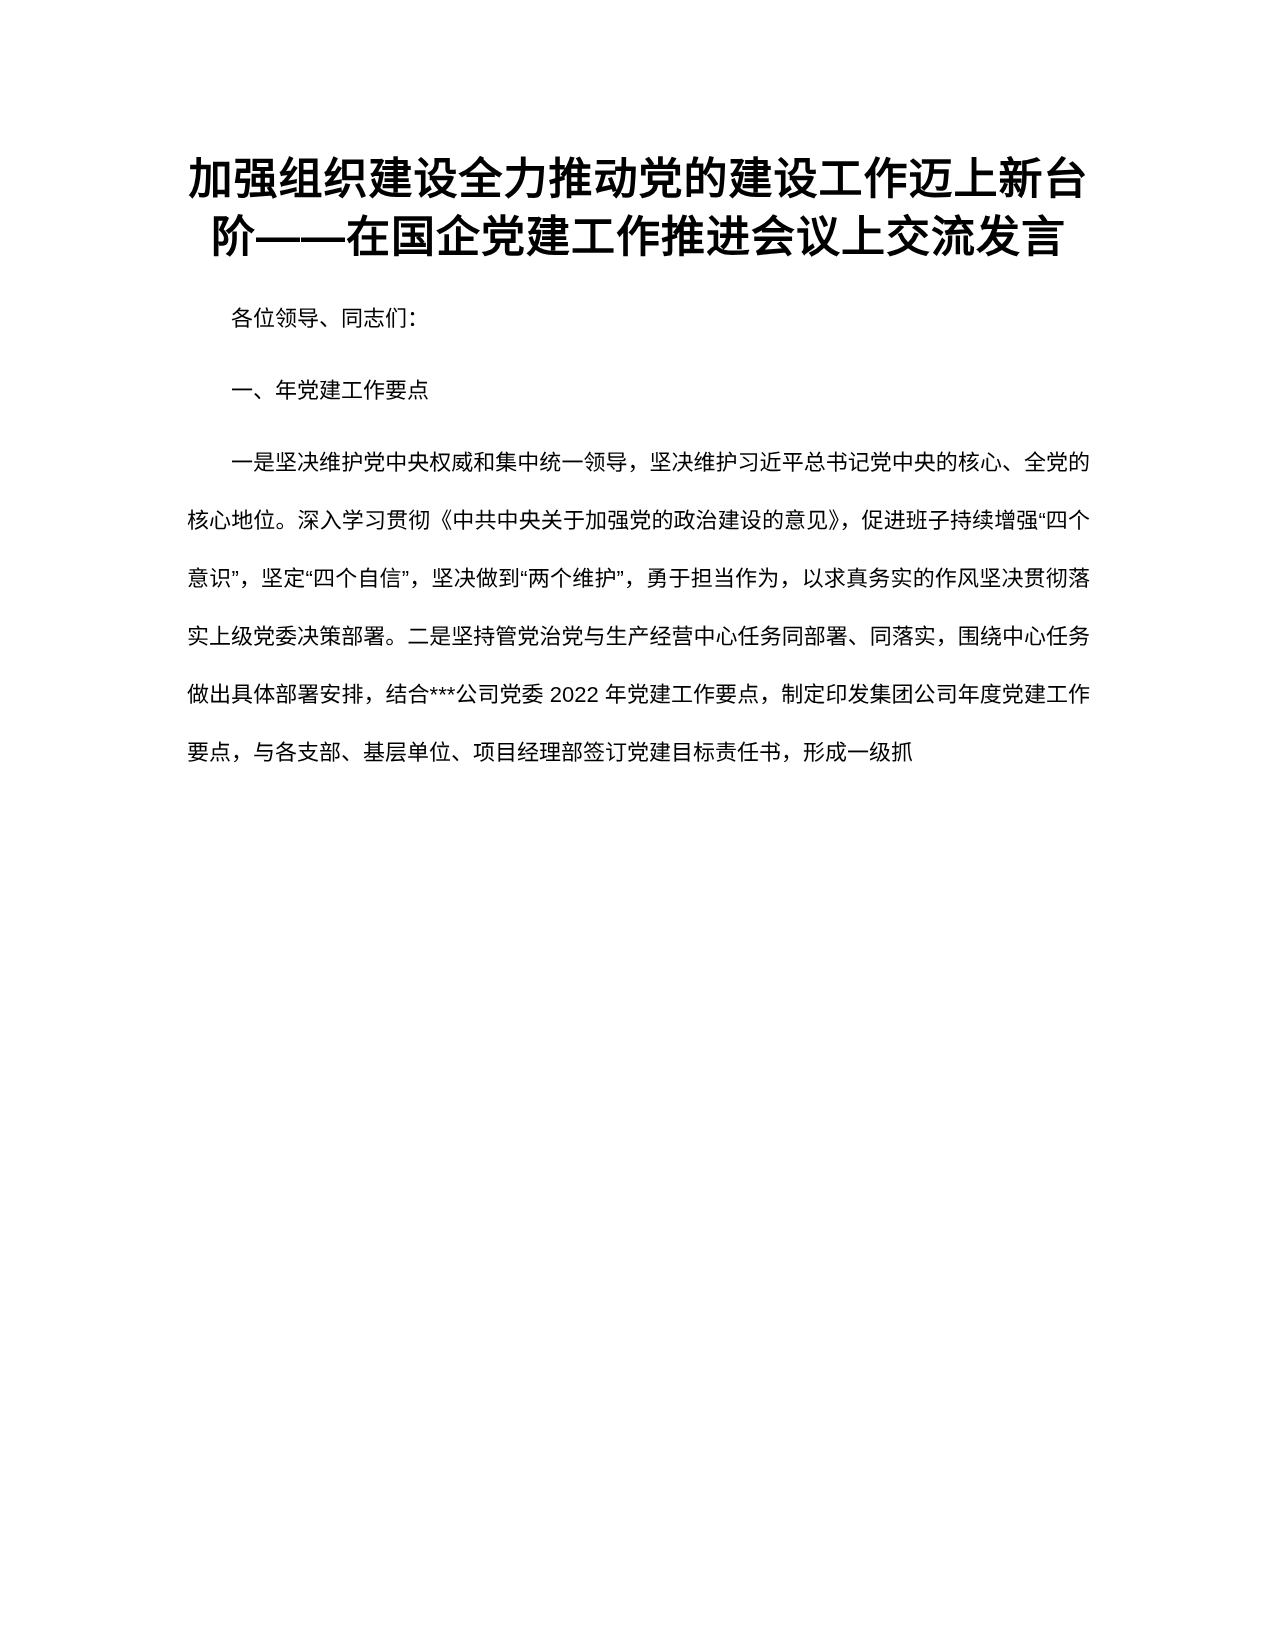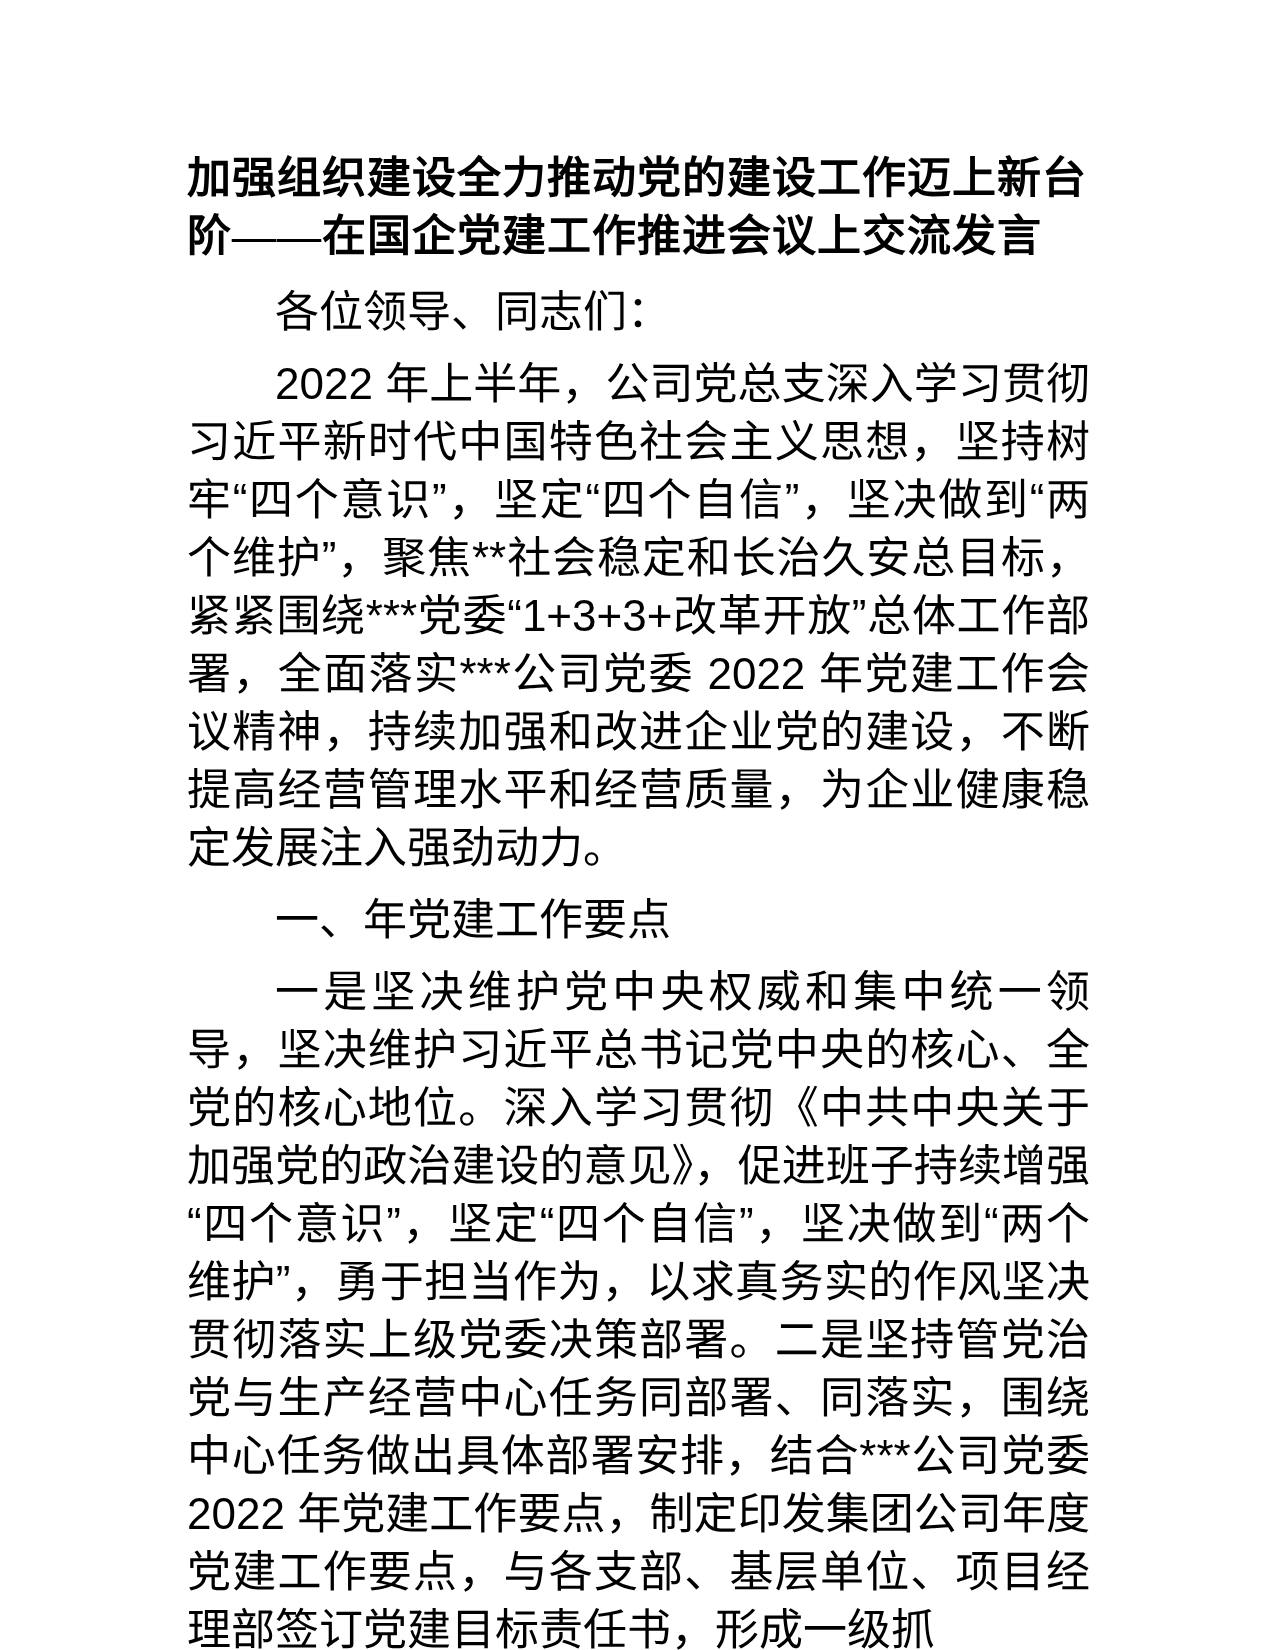--- a/index.html
+++ b/index.html
@@ -15,45 +15,43 @@
   .page {
     width: 1275px;
     height: 1650px;
     background: #ffffff;
     padding: 150px 185px 0 187px;
   }
   .doc-title {
     font-size: 44px;
     font-weight: 700;
     line-height: 58px;
-    text-align: left;
+    text-align: center;
     letter-spacing: 1px;
-    margin: 0 0 17px 0;
-    font-family: Liberation Serif, serif;
+    margin: 0 0 24px 0;
   }
   .para {
-    font-size: 44px;
+    font-size: 22px;
     font-weight: 400;
     line-height: 58px;
     text-align: justify;
     text-justify: inter-ideograph;
     text-indent: 2em;
     margin: 0 0 14px 0;
     word-break: break-all;
   }
 </style>
 </head>
 <body>
 
 <div class="page">
 
   <h1 class="doc-title">加强组织建设全力推动党的建设工作迈上新台阶——在国企党建工作推进会议上交流发言</h1>
 
   <p class="para">各位领导、同志们：</p>
 
-  <p class="para">2022 年上半年，公司党总支深入学习贯彻习近平新时代中国特色社会主义思想，坚持树牢“四个意识”，坚定“四个自信”，坚决做到“两个维护”，聚焦**社会稳定和长治久安总目标，紧紧围绕***党委“1+3+3+改革开放”总体工作部署，全面落实***公司党委 2022 年党建工作会议精神，持续加强和改进企业党的建设，不断提高经营管理水平和经营质量，为企业健康稳定发展注入强劲动力。</p>
 
   <p class="para">一、年党建工作要点</p>
 
 
   <p class="para">一是坚决维护党中央权威和集中统一领导，坚决维护习近平总书记党中央的核心、全党的核心地位。深入学习贯彻《中共中央关于加强党的政治建设的意见》，促进班子持续增强“四个意识”，坚定“四个自信”，坚决做到“两个维护”，勇于担当作为，以求真务实的作风坚决贯彻落实上级党委决策部署。二是坚持管党治党与生产经营中心任务同部署、同落实，围绕中心任务做出具体部署安排，结合***公司党委 2022 年党建工作要点，制定印发集团公司年度党建工作要点，与各支部、基层单位、项目经理部签订党建目标责任书，形成一级抓</p>
 
 </div>
 
 </body></html>

